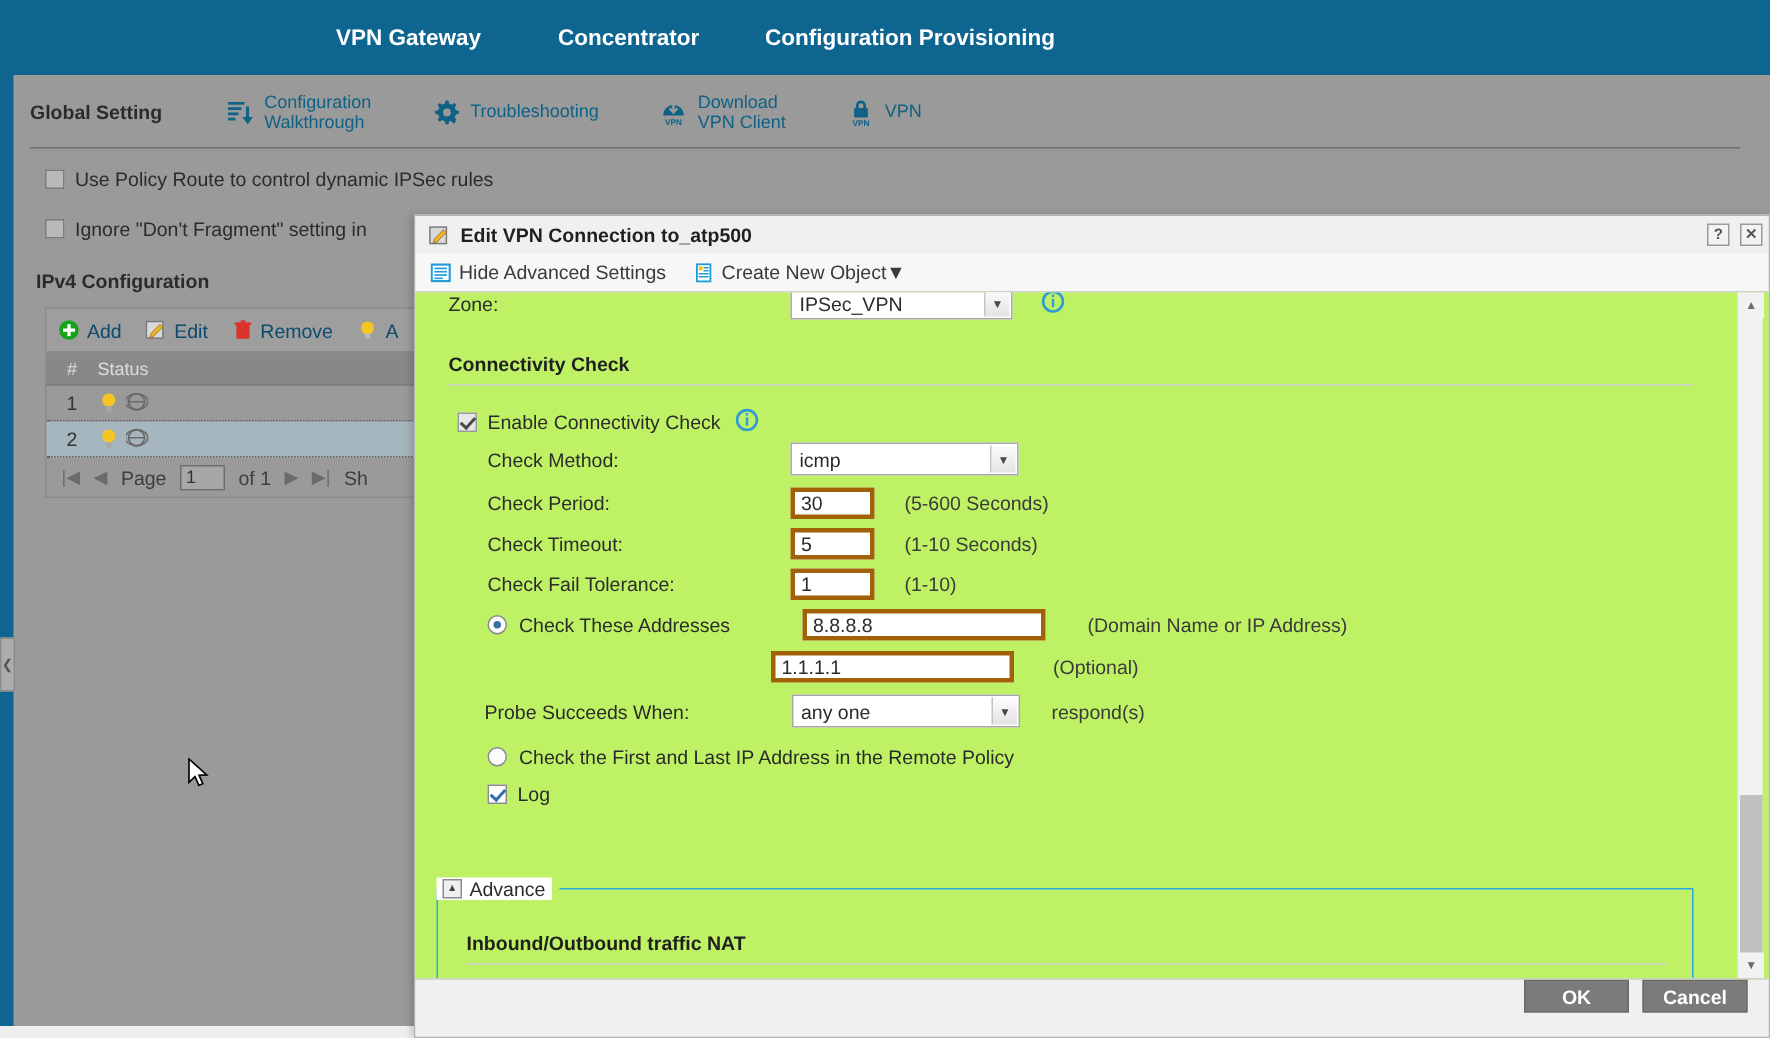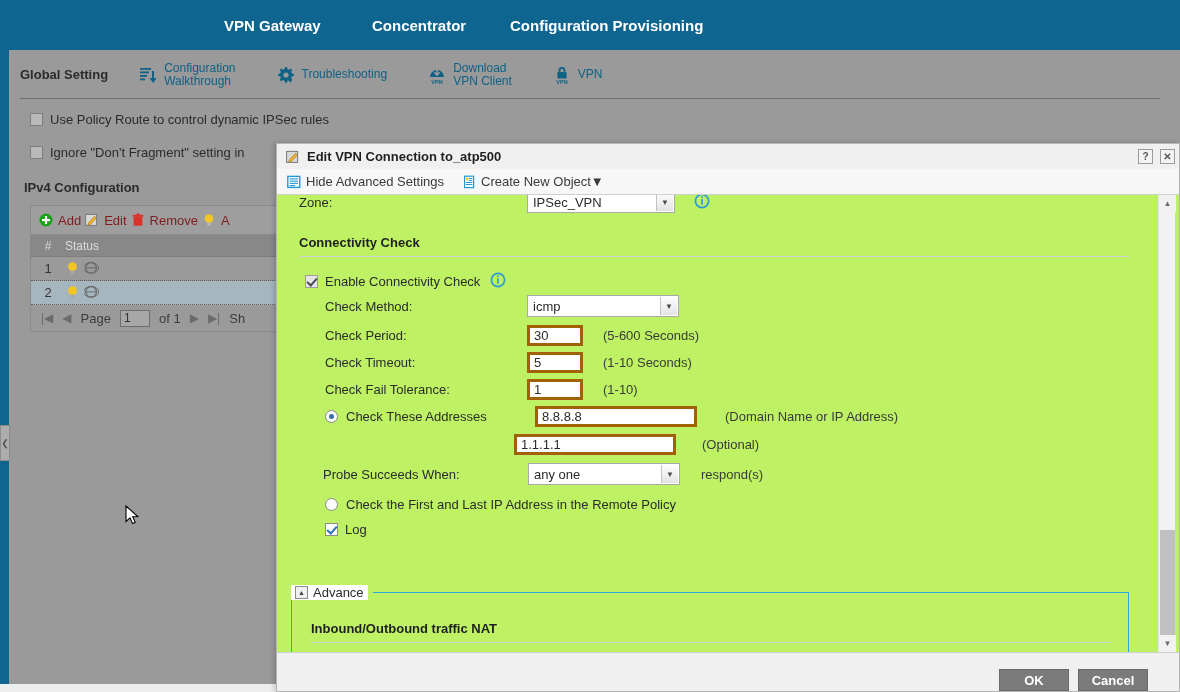--- a/index.html
+++ b/index.html
@@ -63,21 +63,21 @@
     background: #9a9a9a;
   }
   .subbar-inner {
     position: absolute; left: 20px; top: 0;
     right: 8px; height: 49px;
     display: flex; align-items: center;
     gap: 0;
   }
   .global-setting {
     font-weight: bold; font-size: 13px; color: #2b2b2b;
-    margin-right: 20px; white-space: nowrap;
+    margin-right: 32px; white-space: nowrap;
   }
   .tool-item {
     display: flex; align-items: center; gap: 6px;
     color: #0f6286; font-size: 12px; line-height: 13px;
     margin-right: 40px; cursor: pointer; white-space: nowrap;
   }
   .tool-item .lbl2 { display: flex; flex-direction: column; }
   .tool-icon { width: 20px; height: 20px; flex: 0 0 20px; }
   .subbar-rule {
     position: absolute; left: 20px; top: 98px;
@@ -107,21 +107,21 @@
     border: 1px solid #8a8a8a;
     background: #9a9a9a;
   }
   .grid-toolbar {
     height: 29px; display: flex; align-items: center;
     padding-left: 8px; gap: 0; background: #9e9e9e;
     border-bottom: 1px solid #8a8a8a;
   }
   .gt-btn {
     display: flex; align-items: center; gap: 5px;
-    color: #7f1d1d; font-size: 13px; margin-right: 4px;
+    color: #0c4a6e; font-size: 13px; margin-right: 16px;
     cursor: pointer; white-space: nowrap;
   }
   .grid-head {
     height: 22px; background: #888888;
     display: flex; align-items: center;
     color: #dcdcdc; font-size: 12px;
     border-bottom: 1px solid #7c7c7c;
   }
   .grid-head .c-num { width: 34px; text-align: center; }
   .grid-head .c-status { width: 120px; }
@@ -305,22 +305,22 @@
     position: absolute; left: 14px; top: 397px;
     width: 6px; height: 1px; background: #29a8e0; z-index: 1;
   }
   .adv-line-r {
     position: absolute; left: 96px; top: 397px;
     width: 756px; height: 1px; background: #29a8e0; z-index: 1;
   }
 
   
   .dlg-footer {
-    height: 38px; display: flex; align-items: flex-end;
-    justify-content: flex-end; gap: 9px; padding-right: 31px;
+    height: 38px; display: flex; align-items: flex-start;
+    justify-content: flex-end; gap: 9px; padding-right: 14px;
     background: #f0f0f0;
   }
   .btn {
     width: 70px; height: 22px; background: #7b7b7b;
     border: 1px solid #6a6a6a; color: #ffffff;
     font-size: 13px; font-weight: bold;
     display: flex; align-items: center; justify-content: center;
     cursor: pointer;
     font-family: "Liberation Sans", sans-serif;
   }

